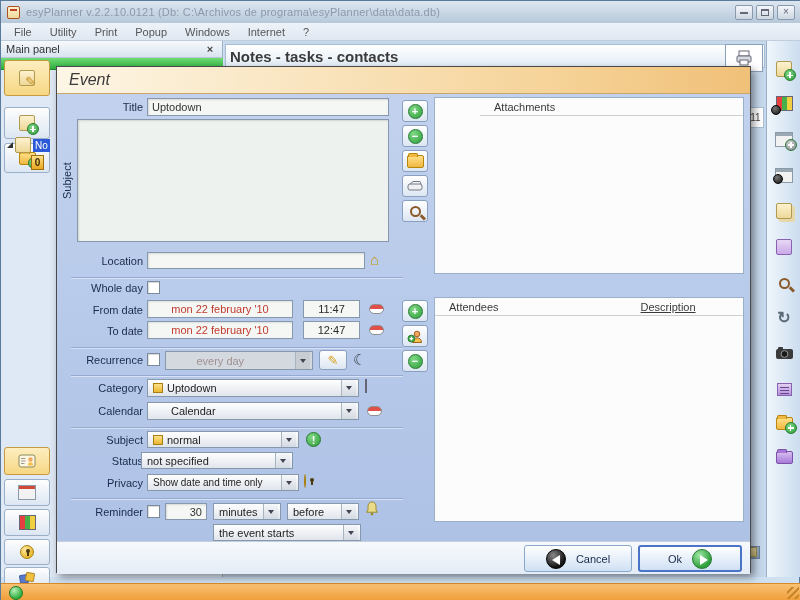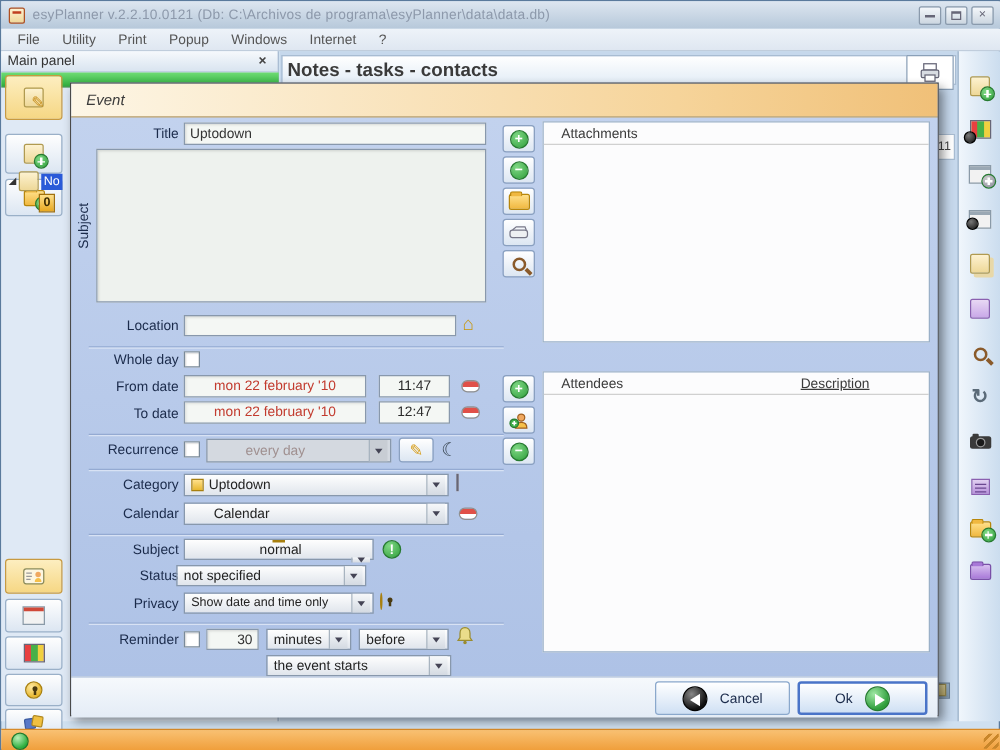--- a/index.html
+++ b/index.html
@@ -88,21 +88,21 @@
     background:radial-gradient(circle at 35% 28%, #b8f0b8, #2fae3e 70%); border:1px solid #1e7a2e; }
   .grip { position:absolute; right:2px; bottom:2px; width:12px; height:12px;
     background:repeating-linear-gradient(135deg, transparent 0 3px, #c8862a 3px 5px); }
 
   
   .dlg { position:absolute; left:55px; top:65px; width:695px; height:507px; background:#b5c8ea;
     border:1px solid #4a4a4a; box-shadow:3px 4px 8px rgba(0,0,0,.45); }
   .dlg-header { position:absolute; left:0; top:0; width:100%; height:27px;
     background:linear-gradient(to right,#fdf6e6,#f6d49a 70%,#f0c078); border-bottom:1px solid #c8a868;
     display:flex; align-items:center; padding:0 12px; }
-  .dlg-title { font-style:italic; font-size:12px; color:#3a3a3a; }
+  .dlg-title { font-style:italic; font-size:16px; color:#3a3a3a; }
   .dlg-body-bg { position:absolute; left:0; top:27px; width:100%; height:447px; background:linear-gradient(#c2d2ee,#aec2e6); }
   .dlg-footer { position:absolute; left:0; top:474px; width:100%; height:33px; background:linear-gradient(#f6f9fc,#e4ecf6); border-top:1px solid #c4d0e0; }
   .lbl { position:absolute; left:0; width:86px; text-align:right; color:#1a2a4a; }
   .vlbl { position:absolute; writing-mode:vertical-rl; transform:rotate(180deg); color:#1a2a4a; text-align:center; }
   .ti { position:absolute; background:#f4f7f4; border:1px solid #8898ac; box-shadow:inset 1px 1px 2px rgba(0,0,0,.12);
     padding:1px 4px; display:flex; align-items:center; }
   .ta { position:absolute; background:#eef2ee; border:1px solid #8898ac; box-shadow:inset 1px 1px 2px rgba(0,0,0,.12); }
   .cb { position:absolute; width:13px; height:13px; background:#fff; border:1px solid #7a8a9a; box-shadow:inset 1px 1px 1px rgba(0,0,0,.15); }
   .hr { position:absolute; left:14px; width:332px; border-top:1px solid #94aad2; border-bottom:1px solid #d8e2f4; }
   .combo { position:absolute; background:linear-gradient(#fefefe,#e0e5ec); border:1px solid #8898ac;
@@ -394,21 +394,21 @@
       <span class="dd">
           <span class="dd-tri"></span>
         </span>
     </div>
     <span class="redwhite" style="left:310px; top:339px;"></span>
 
     <div class="hr" style="top:360px;"></div>
 
     
     <span class="lbl" style="top:367px;">Subject</span>
-    <div class="combo" style="left:90px; top:364px; width:152px; height:17px;flex-direction:column;">
+    <div class="combo" style="left:90px; top:364px; width:152px; height:17px;">
       <span style="width:10px; height:10px; background:linear-gradient(#ffe08a,#e8b830); border:1px solid #a88010; margin-right:4px;"></span>
       <span>normal</span>
       <span class="dd">
           <span class="dd-tri"></span>
         </span>
     </div>
     <span class="circle-ic excl" style="left:249px; top:365px;">!</span>
 
     
     <span class="lbl" style="top:388px;">Status</span>
@@ -476,21 +476,21 @@
       <svg width="16" height="12" viewBox="0 0 16 12">
         <rect x="1" y="4" width="14" height="6" rx="2" fill="#eef0f2" stroke="#778"></rect>
         <path d="M3 4l3-2.5h7L14 4" fill="none" stroke="#778"></path>
       </svg>
     </div>
     <div class="tool-btn" style="top:133px;">
       <span class="zoom-ic"></span>
     </div>
 
     
-    <div class="panel" style="left:377px; top:30px; width:310px; height:177px;">
+    <div class="panel" style="left:377px; top:30px; width:310px; height:177px;padding-left:45px;">
       <div class="panel-head">
         <span>Attachments</span>
       </div>
     </div>
 
     
     <div class="tool-btn" style="top:233px;">
       <span class="circle-ic excl" style="position:static;">+</span>
     </div>
     <div class="tool-btn" style="top:258px;">

